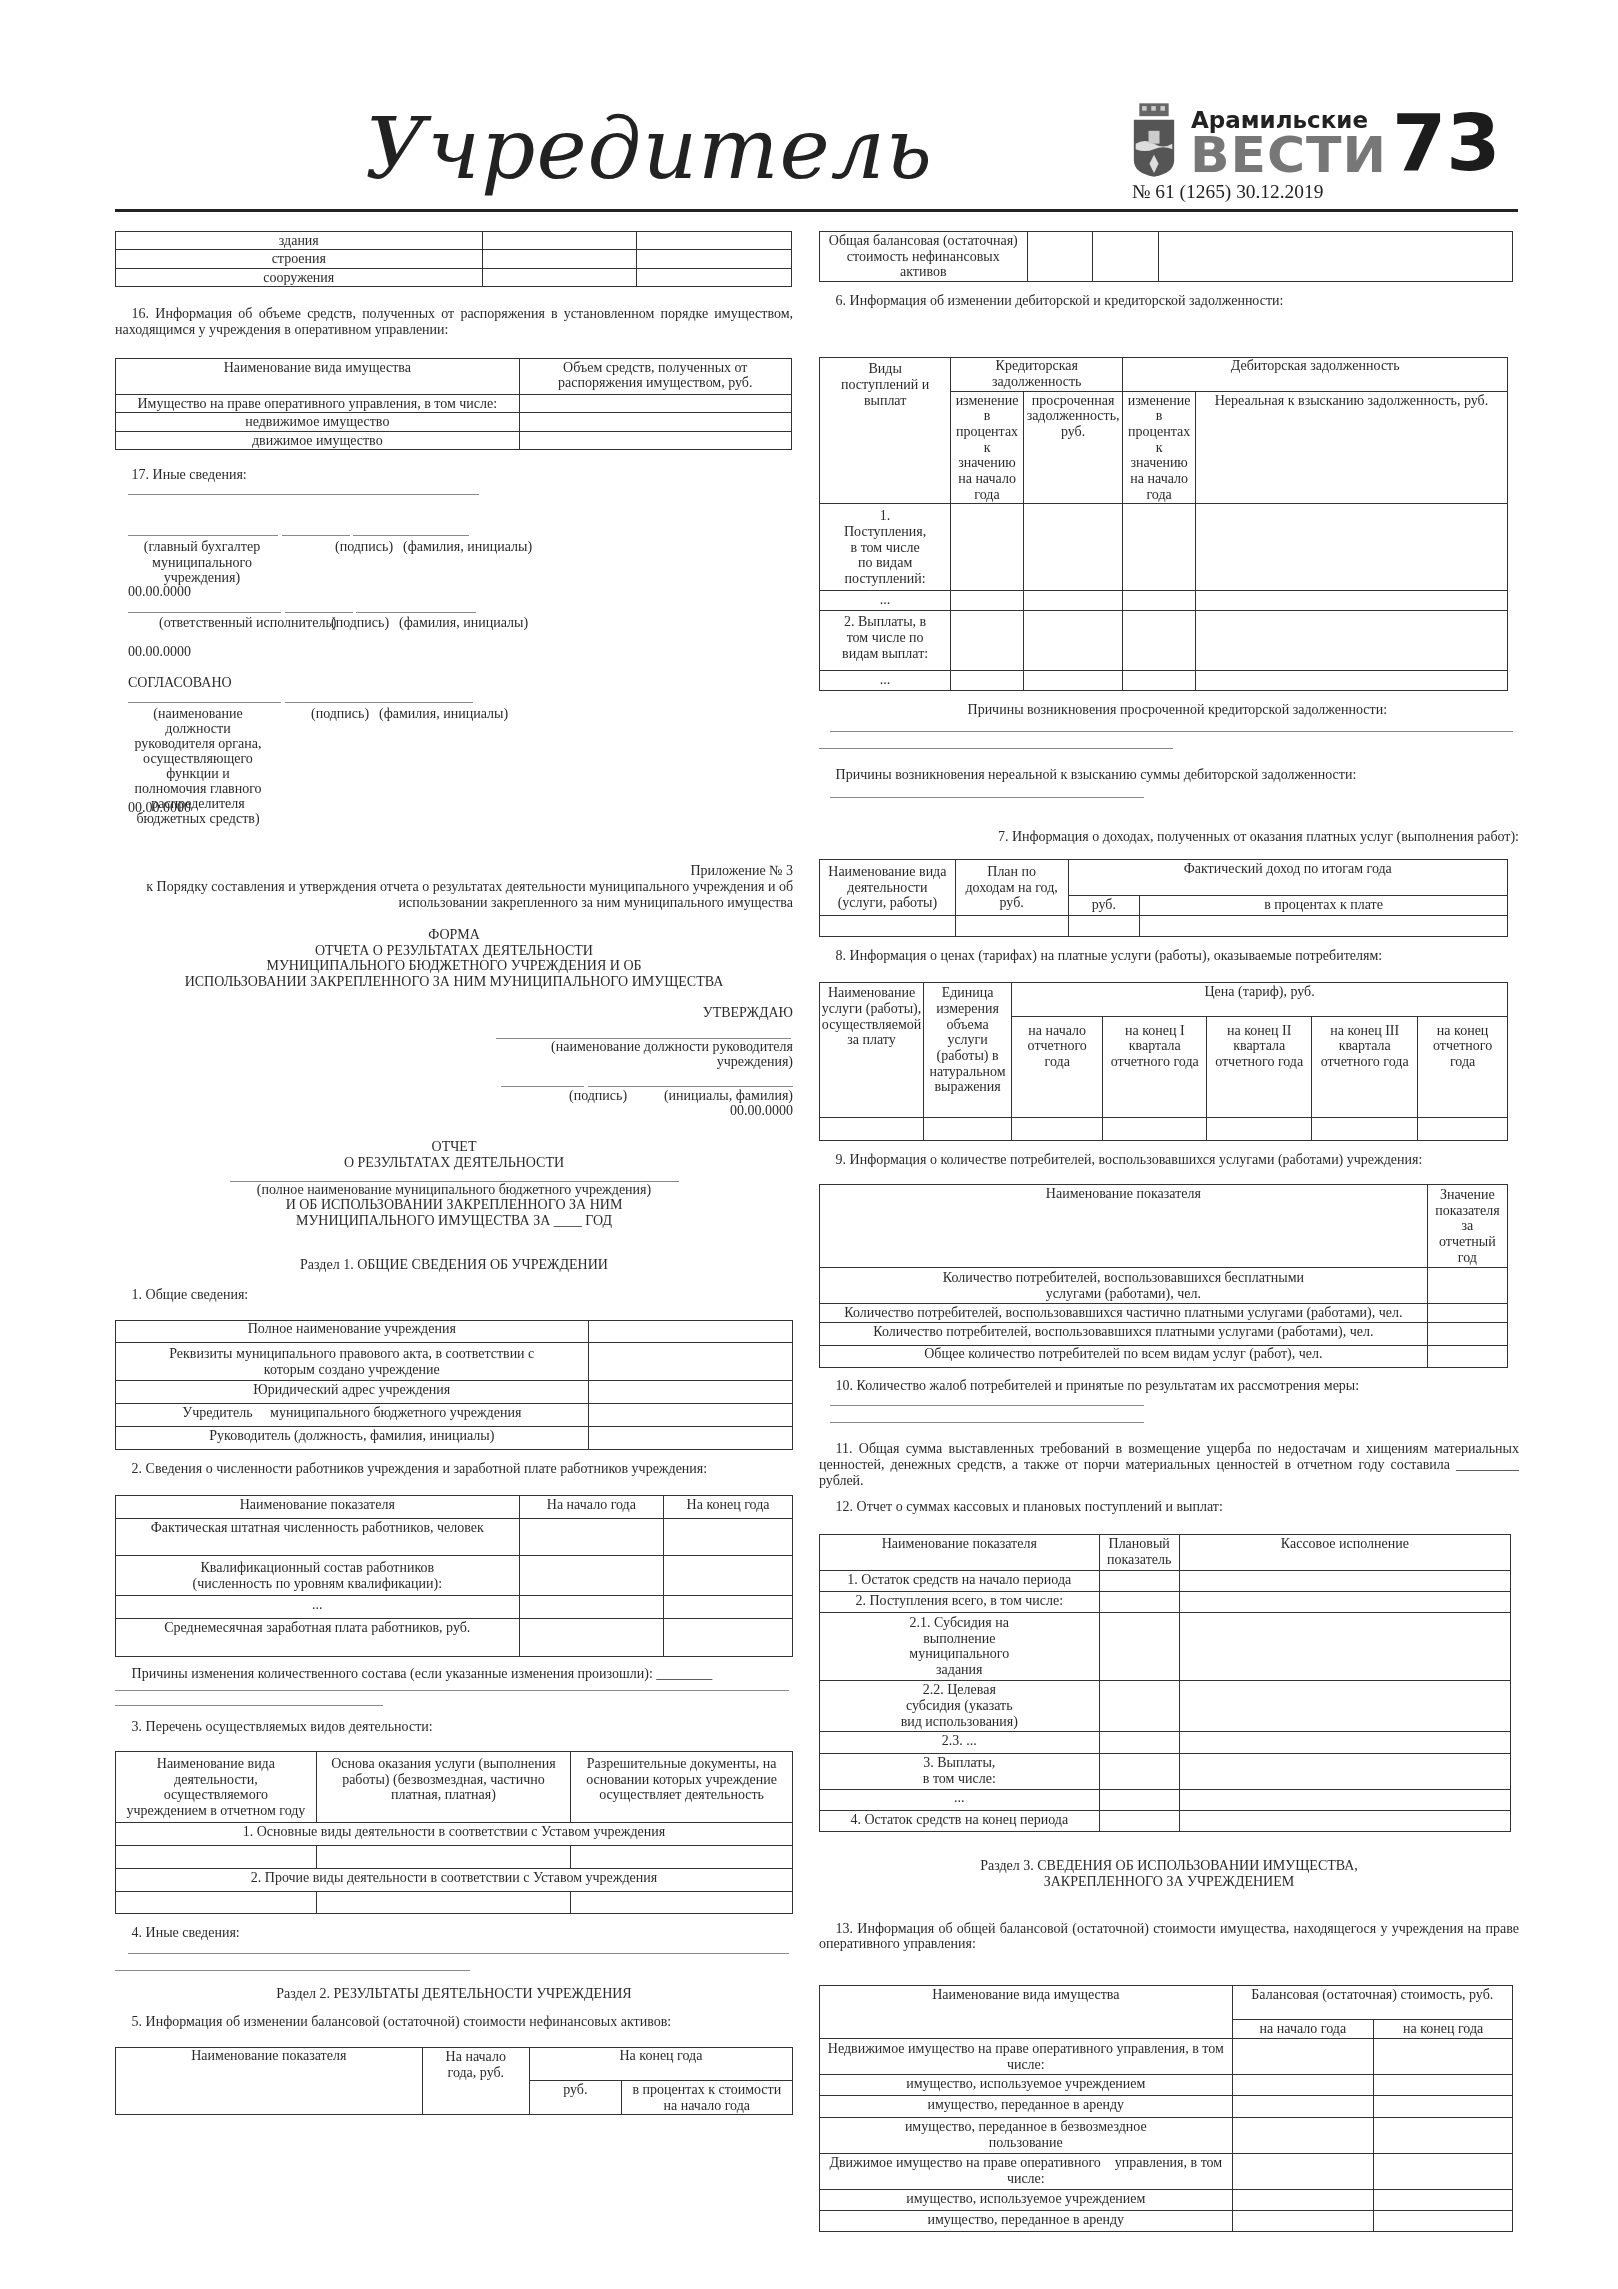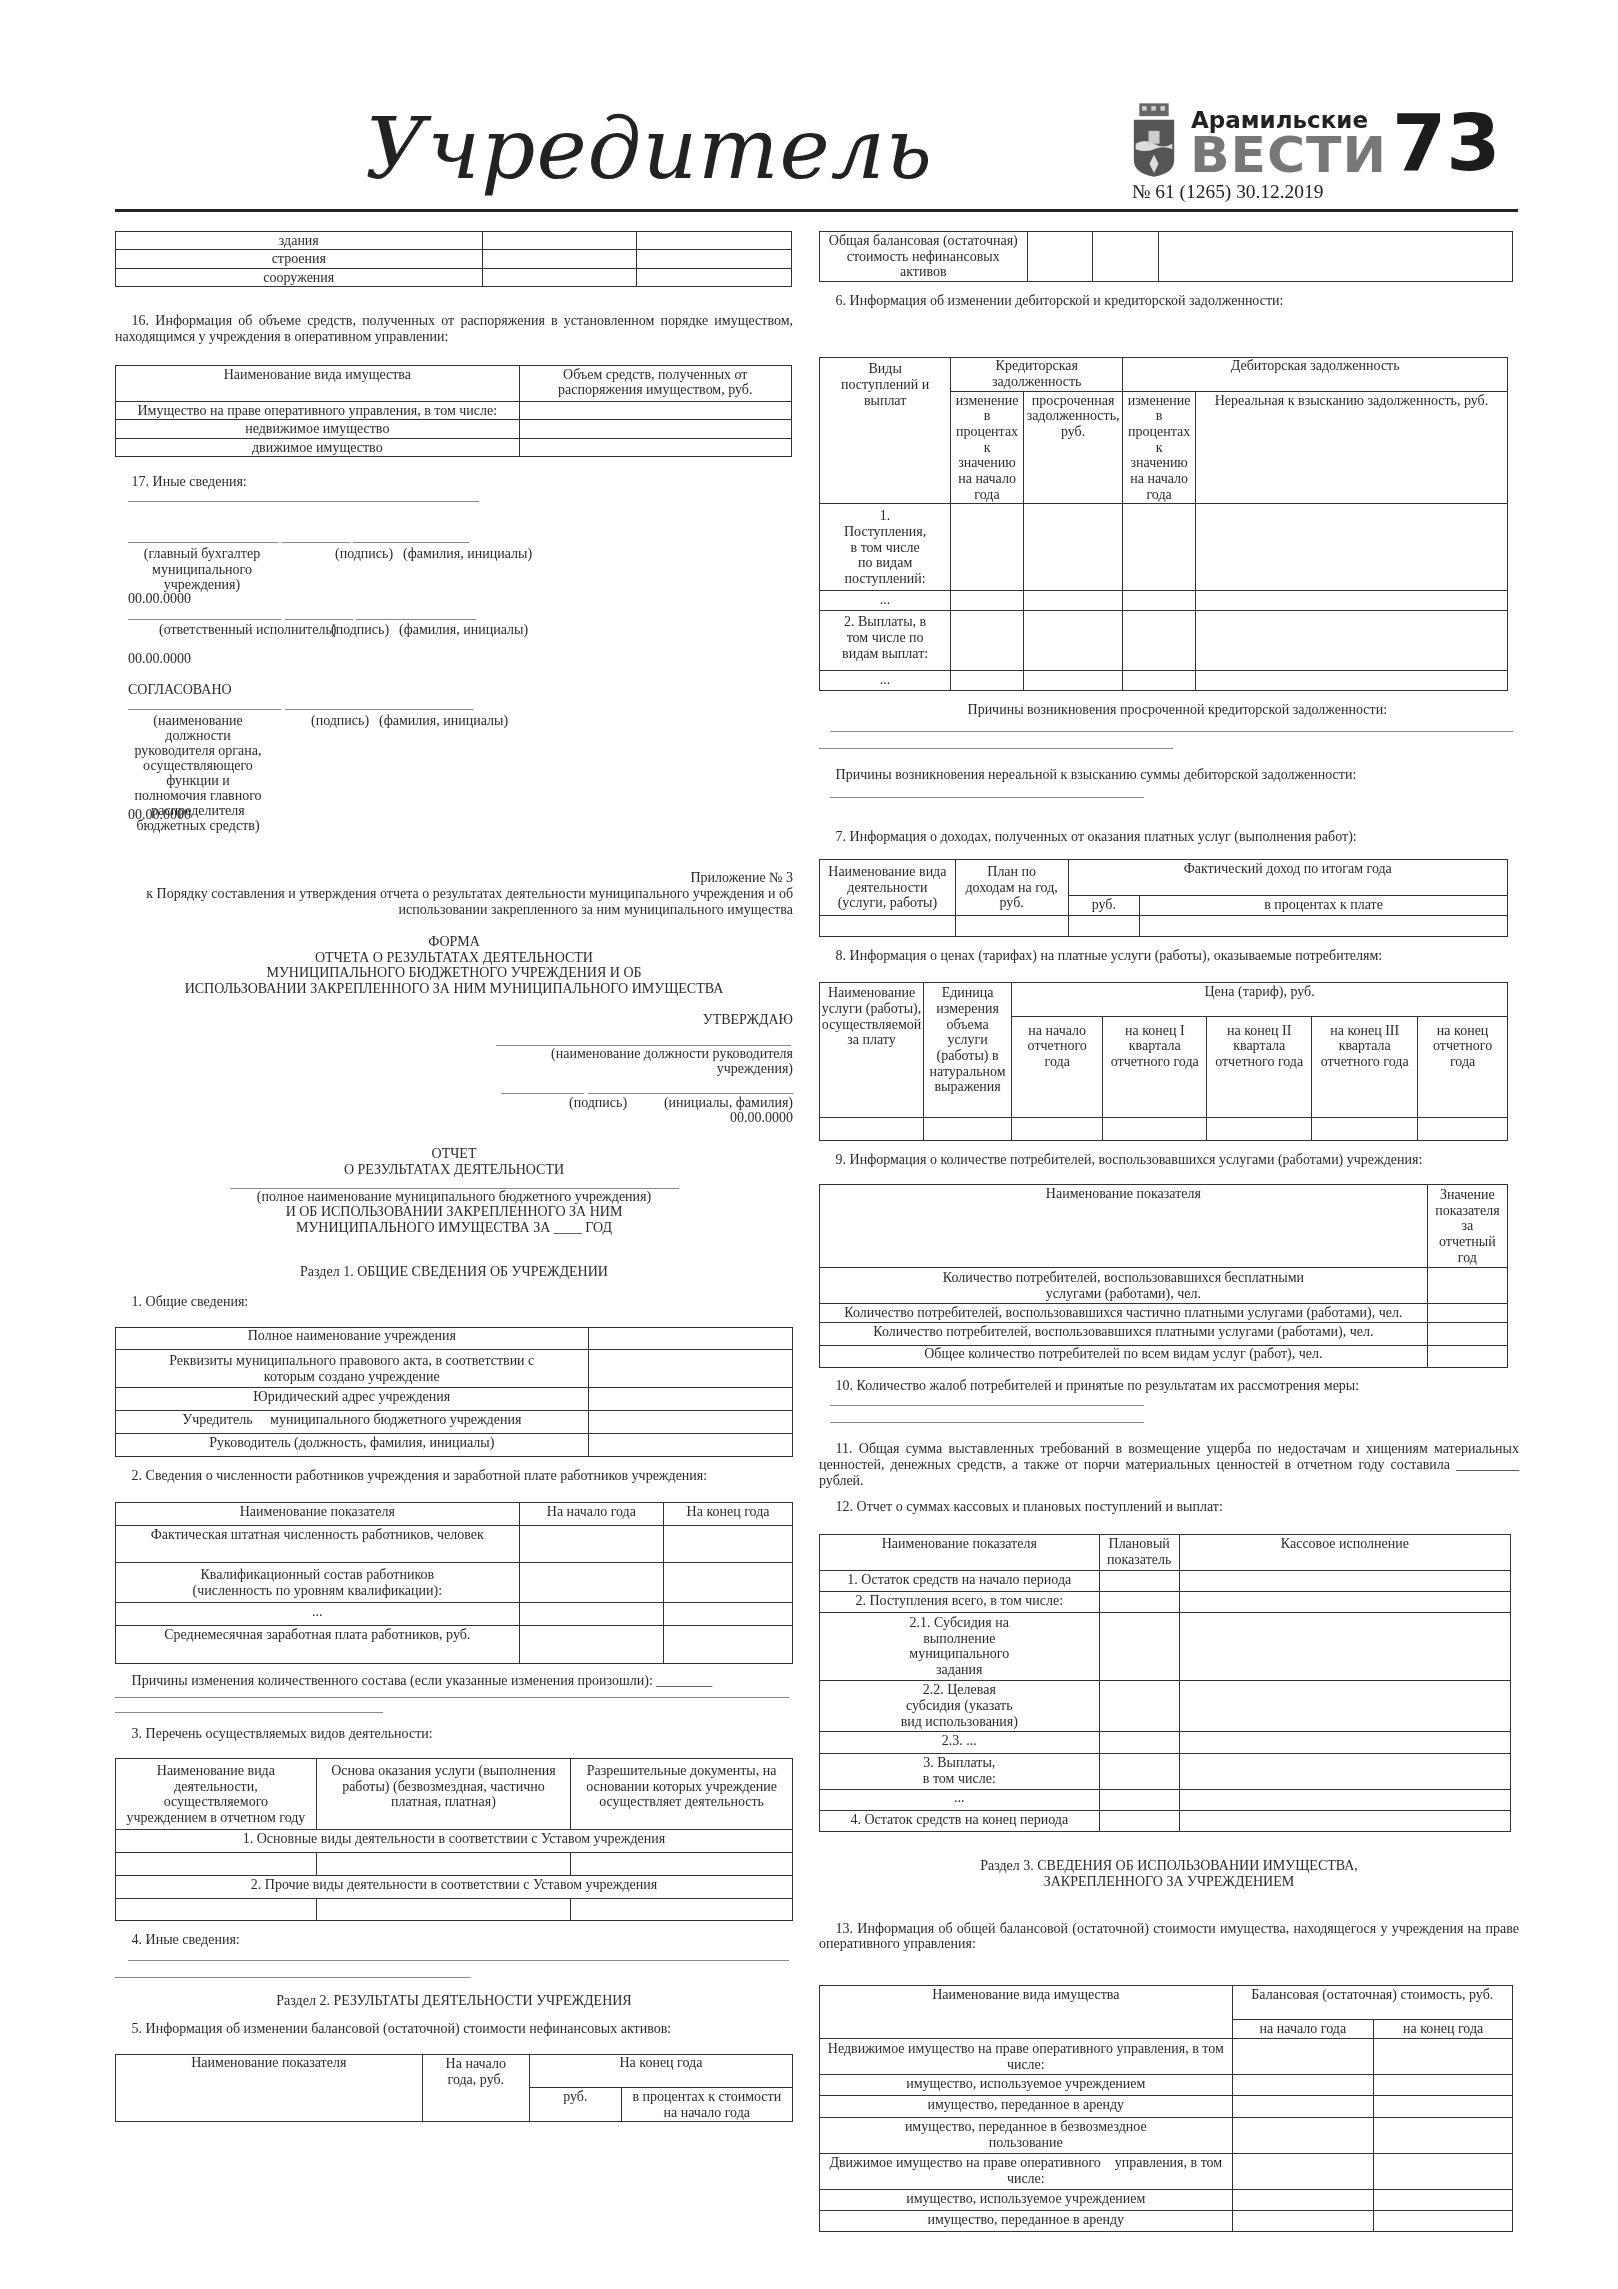--- a/index.html
+++ b/index.html
@@ -61,21 +61,21 @@
           <td></td>
           <td></td>
         </tr>
     <tr>
           <td>сооружения</td>
           <td></td>
           <td></td>
         </tr>
   </tbody>
     </table>
-  <p class="para" style="margin-top:26px;">16. Информация об объеме средств, полученных от распоряжения в установленном порядке имуществом, находящимся у учреждения в оперативном управлении:</p>
+  <p class="para" style="margin-top:19px;">16. Информация об объеме средств, полученных от распоряжения в установленном порядке имуществом, находящимся у учреждения в оперативном управлении:</p>
   <table style="margin-top:20px;width:677px;">
     <tbody>
         <tr>
           <td style="width:397px;height:33px">Наименование вида имущества</td>
           <td>Объем средств, полученных от распоряжения имуществом, руб.</td>
         </tr>
     <tr>
           <td>Имущество на праве оперативного управления, в том числе:</td>
           <td></td>
         </tr>
@@ -314,21 +314,21 @@
           <td></td>
           <td></td>
         </tr>
   </tbody>
     </table>
   <p class="ind" style="margin-top:11px;text-align:center;">Причины возникновения просроченной кредиторской задолженности:</p>
   <div class="line" style="width:683px;margin:13px 0 0 11px;"></div>
   <div class="line" style="width:354px;margin-top:14.8px;"></div>
   <p class="ind" style="margin-top:18.5px;">Причины возникновения нереальной к взысканию суммы дебиторской задолженности:</p>
   <div class="line" style="width:314px;margin:13px 0 0 11px;"></div>
-  <p class="ind" style="margin-top:31px;">7. Информация о доходах, полученных от оказания платных услуг (выполнения работ):</p>
+  <p class="ind" style="margin-top:31px;text-align:right;">7. Информация о доходах, полученных от оказания платных услуг (выполнения работ):</p>
   <table style="margin-top:14.8px;width:689px;">
     <tbody>
         <tr>
           <td rowspan="2" style="width:120px;padding:3.7px 7.4px">Наименование вида деятельности (услуги, работы)</td>
           <td rowspan="2" style="width:97px;padding:3.7px 7.4px">План по доходам на год, руб.</td>
           <td colspan="2" style="height:31px">Фактический доход по итогам года</td>
         </tr>
     <tr>
           <td style="width:65px;height:16.6px">руб.</td>
           <td>в процентах к плате</td>

